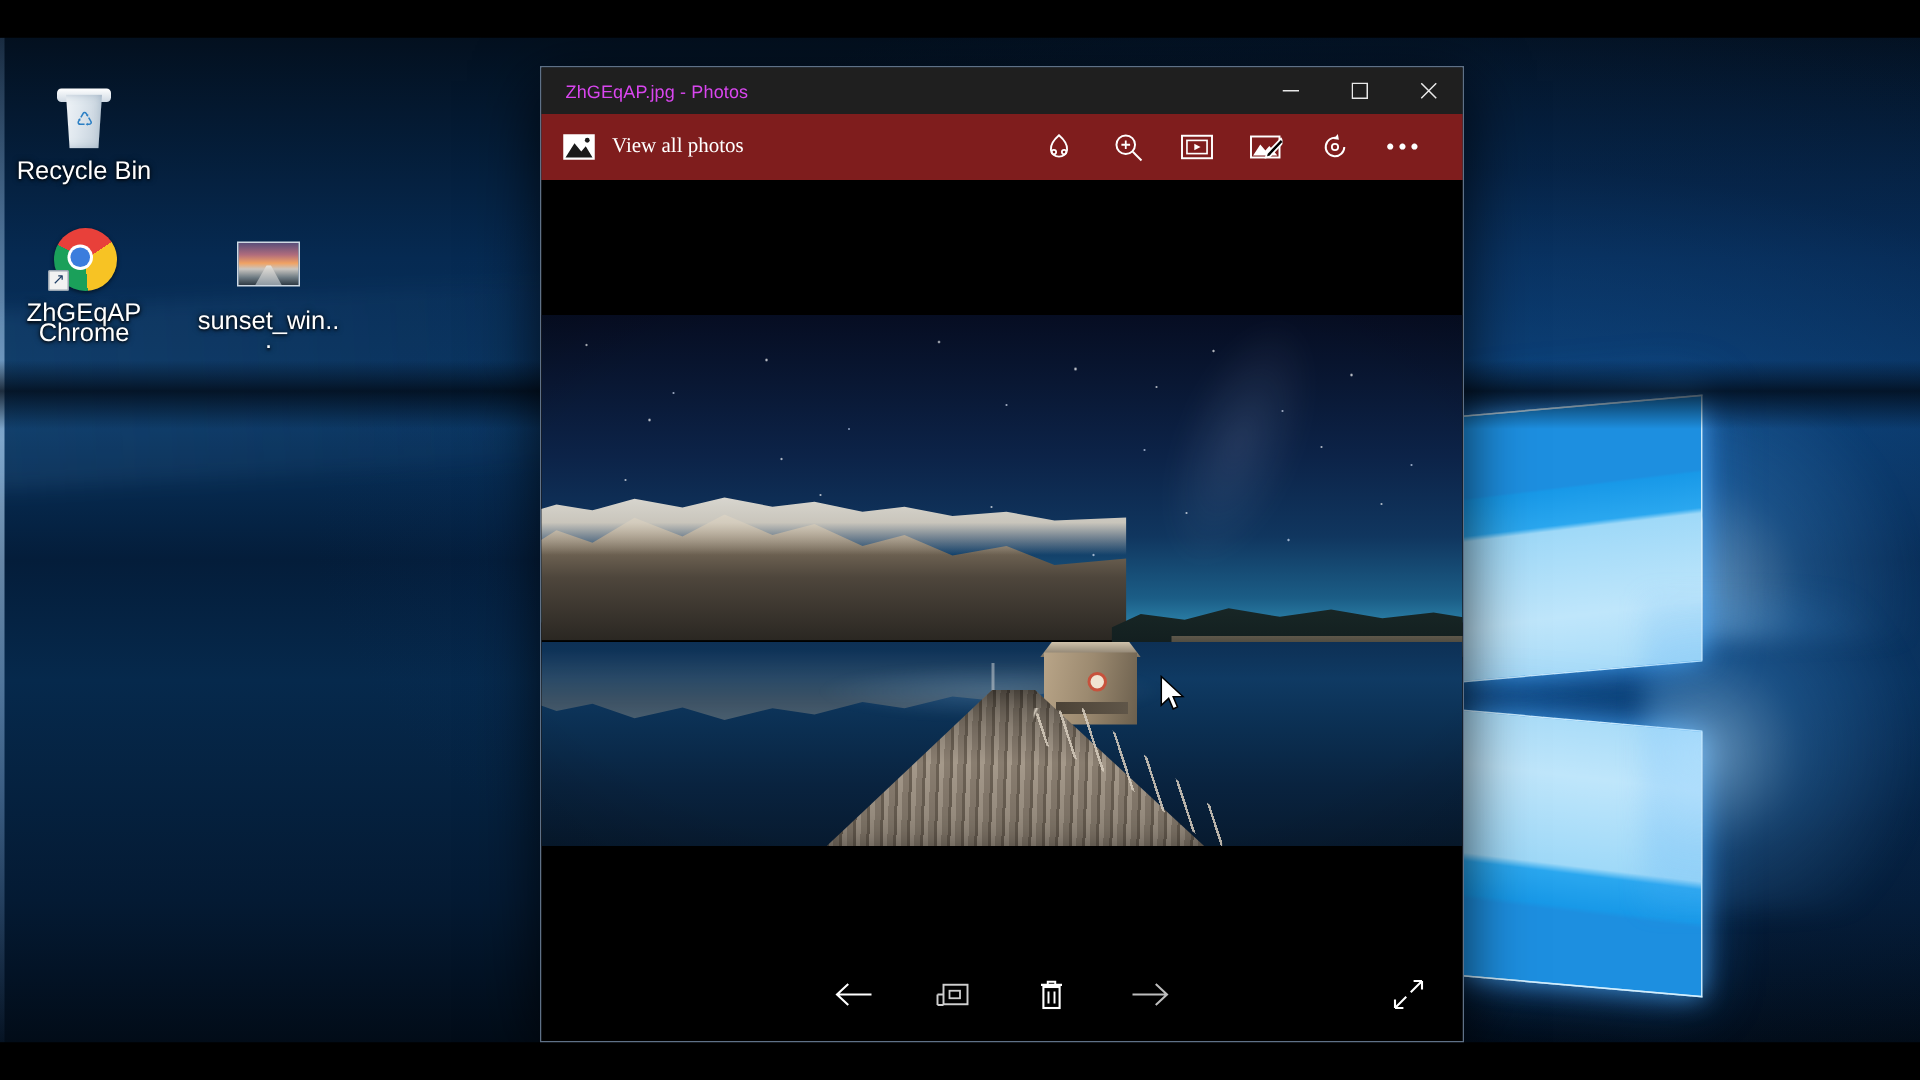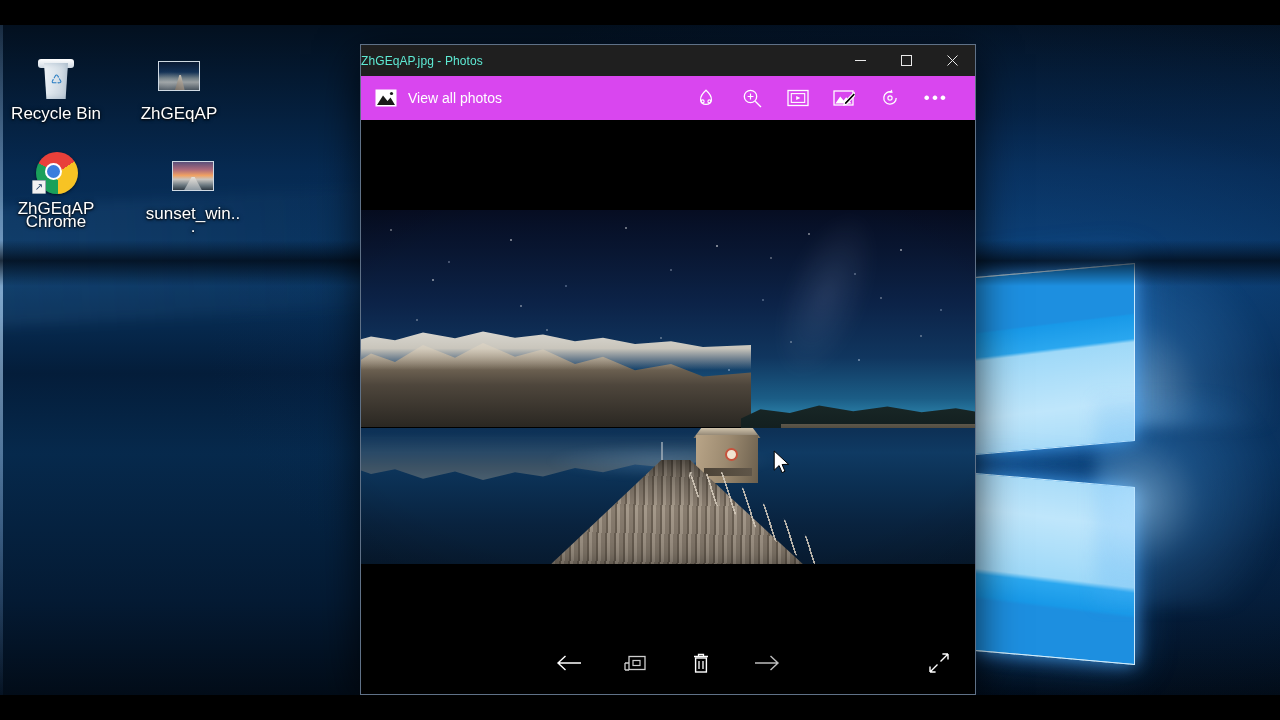--- a/index.html
+++ b/index.html
@@ -126,29 +126,29 @@
     background:#000;
     border:1px solid #5f7187;
     z-index:40;
     display:flex; flex-direction:column;
     box-shadow:0 10px 40px rgba(0,0,0,0.75);
   }
   .titlebar{
     height:31px; background:#1f1f1f; flex:0 0 31px;
     display:flex; align-items:center; position:relative;
   }
-  .title-text{ color:#5eead4; font-size:12px; padding-left:0; letter-spacing:0.1px; }
+  .title-text{ color:#d946ef; font-size:12px; padding-left:16px; letter-spacing:0.1px; }
   .wbtns{ position:absolute; right:0; top:0; height:31px; display:flex; }
   .wbtn{ width:46px; height:31px; display:flex; align-items:center; justify-content:center;
     color:#e9e9e9; font-size:12px; }
   .wbtn svg{ display:block; }
 
   .apptoolbar{
-    height:44px; flex:0 0 44px; background:#d946ef;
-    display:flex; align-items:center; padding:0 16px 0 14px;
+    height:44px; flex:0 0 44px; background:#7f1d1d;
+    display:flex; align-items:center; padding:0 16px 0 14px;font-family:Liberation Serif, serif;
   }
   .viewall{ display:flex; align-items:center; gap:11px; }
   .viewall-ico{ width:22px; height:18px; }
   .viewall-txt{ color:#fff; font-size:14px; }
   .tb-spacer{ flex:1 1 auto; }
   .tb-icons{ display:flex; align-items:center; }
   .tb-btn{ width:46px; height:40px; display:flex; align-items:center; justify-content:center; }
   .tb-btn svg{ display:block; }
   .dots{ color:#fff; font-size:17px; letter-spacing:2.2px; line-height:10px; }
 
@@ -322,38 +322,32 @@
 
     <div class="dicon" style="left:8px; top:30px;">
       <div class="glyph">
         <div class="rb-lid"></div>
         <div class="rb-body"></div>
         <div class="rb-sym">♺</div>
       </div>
       <div class="dlabel">Recycle Bin</div>
     </div>
 
-    <div class="dicon" style="left:131px; top:30px;">
-      <div class="glyph">
-        <div class="thumb thumb-night"></div>
-      </div>
-      <div class="dlabel">ZhGEqAP</div>
-    </div>
 
     <div class="dicon" style="left:8px; top:125px;">
       <div class="glyph">
         <div class="cr-wrap"></div>
         <div class="cr-in"></div>
         <div class="cr-in2"></div>
         <div class="shortcut">↗</div>
       </div>
       <div class="dlabel">ZhGEqAP Chrome</div>
     </div>
 
-    <div class="dicon" style="left:145px; top:130px;">
+    <div class="dicon" style="left:131px; top:130px;">
       <div class="glyph">
         <div class="thumb thumb-sunset"></div>
       </div>
       <div class="dlabel">sunset_win...</div>
     </div>
   </div>
 
   <div id="photos-window">
 
     <div class="titlebar">

